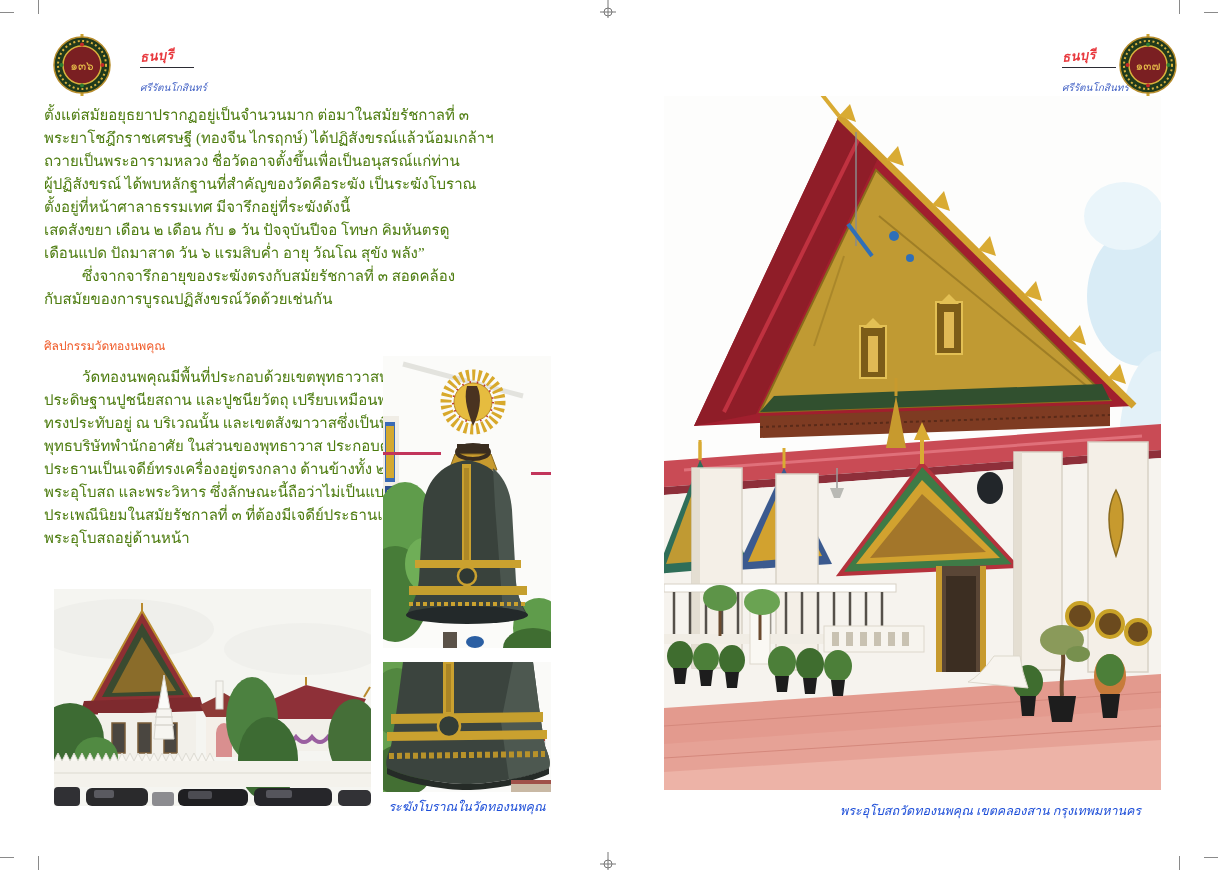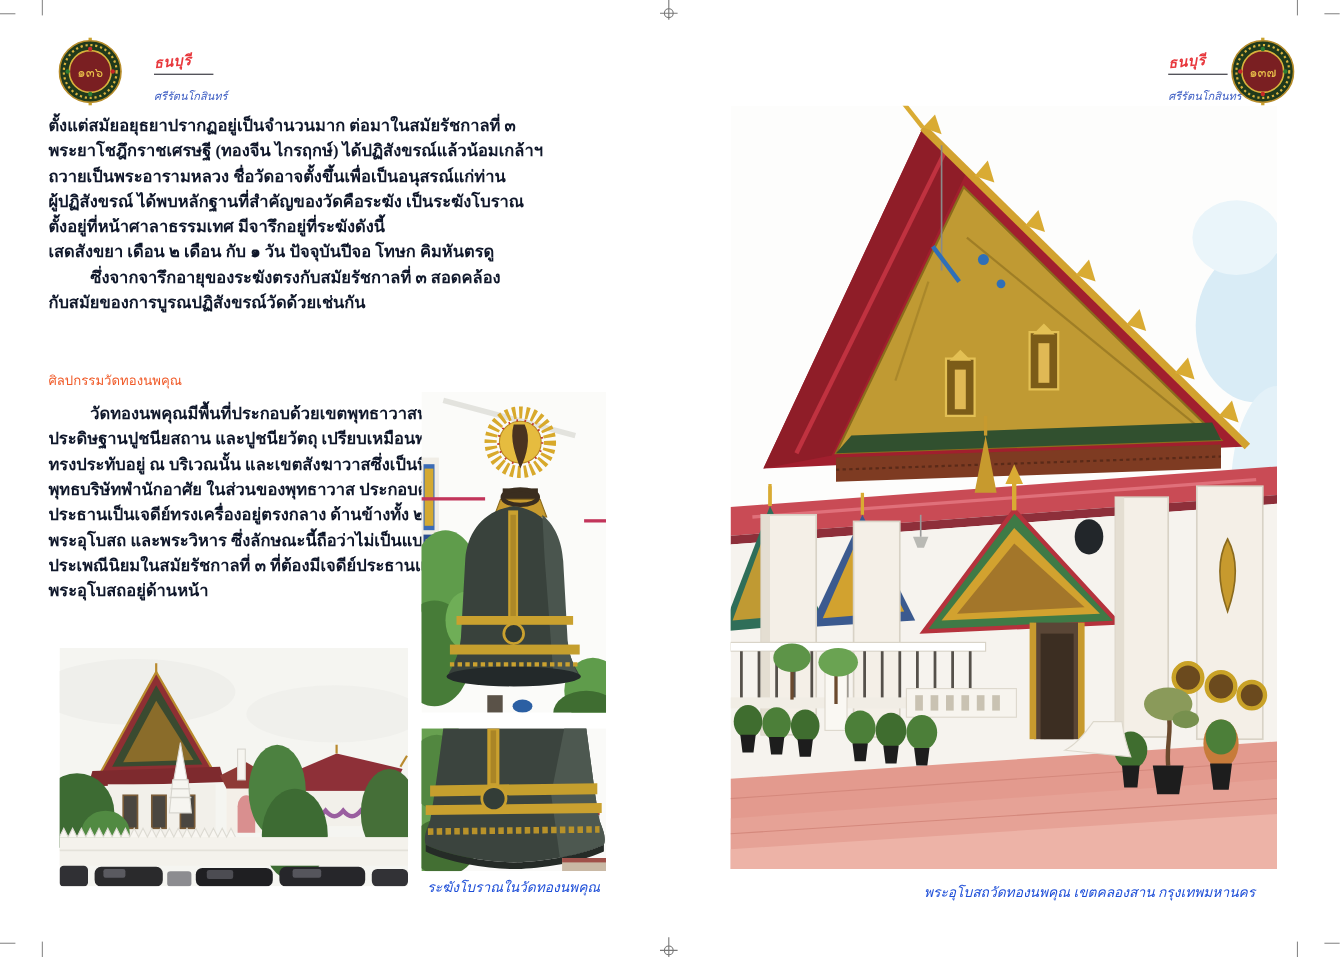--- a/index.html
+++ b/index.html
@@ -12,21 +12,21 @@
   .cropline{position:absolute;background:#8a8a8a;}
   
   .brand{position:absolute;width:64px;}
   .brand-title{font-family:"DejaVu Sans","Liberation Sans",sans-serif;font-weight:bold;font-style:italic;
     font-size:13px;color:#e8383d;transform:rotate(-5deg);letter-spacing:0.5px;}
   .brand-rule{width:54px;border-top:1.6px solid #2b2b33;margin-top:2px;}
   .brand-sub{font-family:"DejaVu Sans","Liberation Sans",sans-serif;font-style:italic;
     font-size:10px;color:#3f5fc4;margin-top:12px;white-space:nowrap;}
   
   .tcol{position:absolute;left:44px;width:332px;}
-  .tline{font-size:15px;line-height:23px;white-space:nowrap;color:#0f172a;font-weight:bold;}
+  .tline{font-size:15px;line-height:23px;white-space:nowrap;color:#4d7c0f;}
   .indent{padding-left:38px;}
   .sec-heading{position:absolute;left:44px;font-family:"DejaVu Sans","Liberation Sans",sans-serif;
     font-weight:normal;font-size:12px;color:#f05a28;}
   
   .photo{position:absolute;overflow:hidden;}
   .photo svg{display:block;}
   .caption{position:absolute;font-style:italic;font-size:12.5px;color:#1d4ed8;white-space:nowrap;}
 </style>
 </head>
 <body>
@@ -87,20 +87,21 @@
   <text x="29" y="36" font-size="12" fill="#e9c04a" text-anchor="middle">๑๓๗</text>
 </svg>
 
 <div class="tcol" style="top:104px;">
   <div class="tline">ตั้งแต่สมัยอยุธยาปรากฏอยู่เป็นจำนวนมาก ต่อมาในสมัยรัชกาลที่ ๓</div>
   <div class="tline">พระยาโชฎึกราชเศรษฐี (ทองจีน ไกรฤกษ์) ได้ปฏิสังขรณ์แล้วน้อมเกล้าฯ</div>
   <div class="tline">ถวายเป็นพระอารามหลวง ชื่อวัดอาจตั้งขึ้นเพื่อเป็นอนุสรณ์แก่ท่าน</div>
   <div class="tline">ผู้ปฏิสังขรณ์ ได้พบหลักฐานที่สำคัญของวัดคือระฆัง เป็นระฆังโบราณ</div>
   <div class="tline">ตั้งอยู่ที่หน้าศาลาธรรมเทศ มีจารึกอยู่ที่ระฆังดังนี้</div>
   <div class="tline">เสดสังขยา เดือน ๒ เดือน กับ ๑ วัน ปัจจุบันปีจอ โทษก คิมหันตรดู</div>
+  <div class="tline">เดือนแปด ปัถมาสาด วัน ๖ แรมสิบค่ำ อายุ วัณโณ สุขัง พลัง”</div>
   <div class="tline indent">ซึ่งจากจารึกอายุของระฆังตรงกับสมัยรัชกาลที่ ๓ สอดคล้อง</div>
   <div class="tline">กับสมัยของการบูรณปฏิสังขรณ์วัดด้วยเช่นกัน</div>
 </div>
 
 <div class="sec-heading" style="top:336px;">ศิลปกรรมวัดทองนพคุณ</div>
 
 <div class="tcol" style="top:366px;">
   <div class="tline indent">วัดทองนพคุณมีพื้นที่ประกอบด้วยเขตพุทธาวาสหรือที่</div>
   <div class="tline">ประดิษฐานปูชนียสถาน และปูชนียวัตถุ เปรียบเหมือนพระพุทธเจ้ายัง</div>
   <div class="tline">ทรงประทับอยู่ ณ บริเวณนั้น และเขตสังฆาวาสซึ่งเป็นที่พระสงฆ์และ</div>

